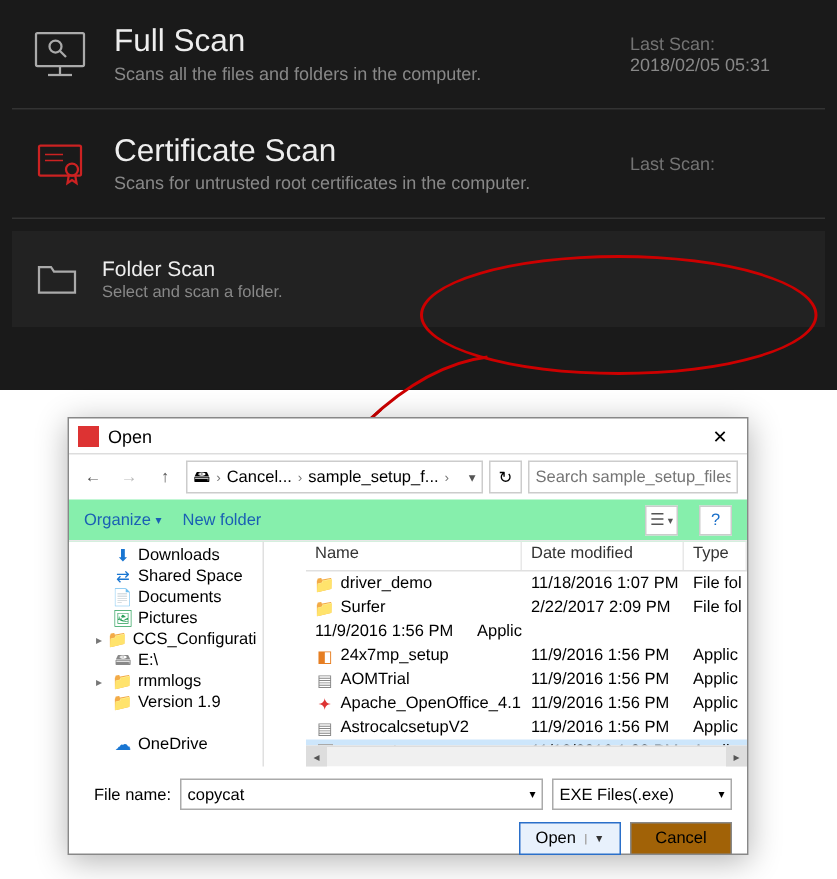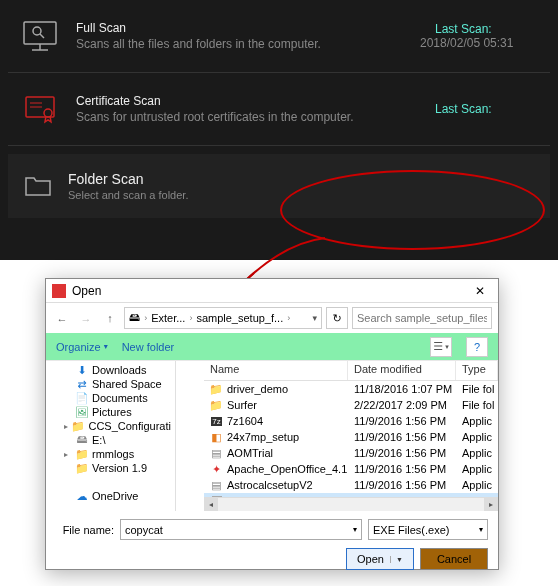--- a/index.html
+++ b/index.html
@@ -4,24 +4,24 @@
 <style>
 * { margin: 0; padding: 0; box-sizing: border-box; font-family: 'Segoe UI', Arial, sans-serif; }
 body { width: 558px; height: 586px; background: #fff; position: relative; overflow: hidden; }
 
 
 .dark-panel { background: #1a1a1a; height: 260px; padding: 0 8px; }
 .scan-row { display: flex; border-bottom: 1px solid #333; padding: 14px 10px; gap: 14px; align-items: center; }
 .scan-row:last-child { border-bottom: none; }
 .scan-icon { width: 44px; height: 44px; flex-shrink: 0; display: flex; align-items: center; justify-content: center; }
 .scan-info { flex: 1; }
-.scan-title { color: #eee; font-size: 12px; font-weight: 500; }
+.scan-title { color: #eee; font-size: 21px; font-weight: 500; }
 .scan-desc { color: #888; font-size: 12px; margin-top: 2px; }
 .scan-meta { width: 120px; text-align: left; }
-.scan-meta-label { color: #5eead4; font-size: 12px; margin-left: 15px; }
+.scan-meta-label { color: #737373; font-size: 12px; }
 .scan-meta-value { color: #888; font-size: 12px; }
 
 .scan-pair { display: flex; gap: 8px; padding: 8px 0 12px 0; }
 .scan-card { flex: 1; background: #222; padding: 14px 12px; display: flex; gap: 12px; align-items: center; }
 .scan-card .scan-title { font-size: 14px; }
 .scan-card .scan-desc { font-size: 11px; }
 .scan-card-icon { width: 36px; height: 36px; display:flex; align-items:center; justify-content:center; }
 
 
 .ellipse { position: absolute; left: 280px; top: 170px; width: 265px; height: 80px; border: 2px solid #cc0000; border-radius: 50%; pointer-events: none; }
@@ -151,21 +151,21 @@
     <div class="titlebar-close">✕</div>
   </div>
 
   <div class="navbar">
     <div class="nav-btn">←</div>
     <div class="nav-btn" style="color:#bbb">→</div>
     <div class="nav-btn">↑</div>
     <div class="breadcrumb">
       <span>🖴</span>
       <span class="crumb-sep">›</span>
-      <span>Exter...</span>
+      <span>Cancel...</span>
       <span class="crumb-sep">›</span>
       <span>sample_setup_f...</span>
       <span class="crumb-sep">›</span>
       <span style="flex:1"></span>
       <span style="font-size:9px;color:#555">▾</span>
     </div>
     <div class="refresh">↻</div>
     <div class="searchbox">
       <input placeholder="Search sample_setup_files" style="">
     </div>
@@ -256,26 +256,20 @@
             <div class="c-name">
               <span class="f-icon">
                 <span style="color:#f0c850">📁</span>
               </span>
               <span>Surfer</span>
             </div>
             <div class="c-date">2/22/2017 2:09 PM</div>
             <div class="c-type">File fol</div>
           </div>
           <div class="fl-row">
-            <div class="c-name">
-              <span class="f-icon">
-                <span style="background:#333;color:#fff;font-size:8px;padding:0 1px">7z</span>
-              </span>
-              <span>7z1604</span>
-            </div>
             <div class="c-date">11/9/2016 1:56 PM</div>
             <div class="c-type">Applic</div>
           </div>
           <div class="fl-row">
             <div class="c-name">
               <span class="f-icon">
                 <span style="color:#e67e22">◧</span>
               </span>
               <span>24x7mp_setup</span>
             </div>

